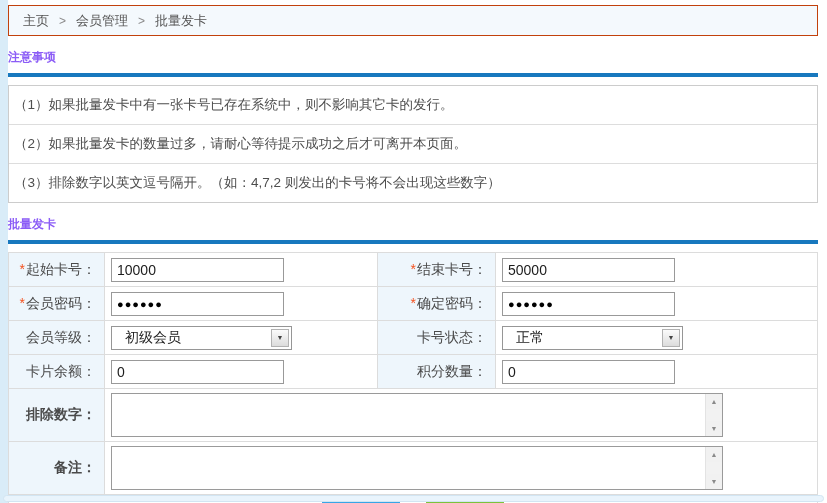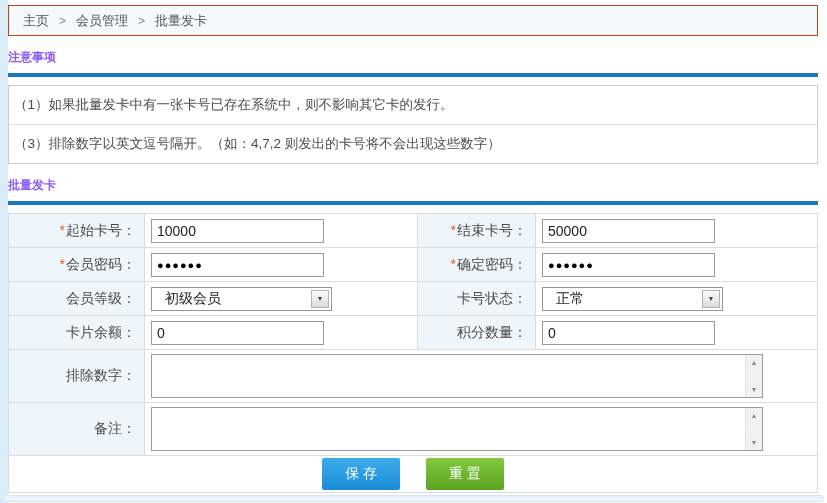--- a/index.html
+++ b/index.html
@@ -22,37 +22,37 @@
   
   .notes-box { border: 1px solid #cccccc; margin-top: 8px; background: #fff; }
   .note-row { padding: 10px 5px; font-size: 13.5px; color: #4d4d4d; border-bottom: 1px solid #dddddd; }
   .note-row:last-child { border-bottom: none; }
 
   
   table.form-table { width: 100%; border-collapse: collapse; margin-top: 8px; border: 1px solid #cccccc; }
   td { border: 1px solid #dcdcdc; font-size: 14px; height: 34px; }
   td.lbl { background: #eef6fc; text-align: right; padding-right: 8px; color: #4a4a4a; white-space: nowrap; }
   td.fld { background: #fff; padding-left: 6px; }
-  .c1 { width: 136px; } .c2 { width: 273px; } .c3 { width: 118px; }
+  .c1 { width: 96px; } .c2 { width: 273px; } .c3 { width: 118px; }
   .req { color: #f4511e; margin-right: 1px; }
 
   input.txt { width: 173px; height: 24px; border: 1px solid #999; padding: 0 5px; font-size: 14px;
               color: #1c1c1c; background: #fff; font-family: inherit; outline: none; }
   input.pwd { font-size: 11px; letter-spacing: 1px; font-weight: bold; color: #000; }
 
   
   .sel { width: 181px; height: 24px; border: 1px solid #969696; background: #fff;
          display: inline-flex; align-items: center; vertical-align: middle; cursor: pointer; }
   .sel-text { flex: 1; padding-left: 5px; font-size: 14px; color: #1c1c1c; margin-left: 8px; }
   .sel-btn { width: 18px; height: 18px; margin: 2px; border: 1px solid #b2b2b2;
              background: linear-gradient(#fbfbfb, #dcdcdc); display: flex;
              align-items: center; justify-content: center; font-size: 7px; color: #444; }
 
   
-  .ta-row { height: 52px; }
+  .ta-row { height: 52px; font-weight: bold; }
   .ta { width: 612px; height: 44px; border: 1px solid #9a9a9a; background: #fff;
         display: flex; margin: 3px 0; }
   .ta-body { flex: 1; }
   .ta-scroll { width: 17px; background: #f2f2f2; border-left: 1px solid #e3e3e3;
                display: flex; flex-direction: column; justify-content: space-between; }
   .ta-arrow { height: 15px; display: flex; align-items: center; justify-content: center;
               font-size: 7px; color: #8a8a8a; background: #f1f1f1; cursor: pointer; }
 
   
   td.btn-row { text-align: center; height: 37px; }
@@ -78,20 +78,21 @@
       <span class="crumb-sep">&gt;</span>
       <span class="crumb">会员管理</span>
       <span class="crumb-sep">&gt;</span>
       <span class="crumb">批量发卡</span>
     </div>
 
     <div class="section-title">注意事项</div>
     <div class="blue-bar"></div>
     <div class="notes-box">
       <div class="note-row">（1）如果批量发卡中有一张卡号已存在系统中，则不影响其它卡的发行。</div>
+      <div class="note-row">（2）如果批量发卡的数量过多，请耐心等待提示成功之后才可离开本页面。</div>
       <div class="note-row">（3）排除数字以英文逗号隔开。（如：4,7,2 则发出的卡号将不会出现这些数字）</div>
     </div>
 
     <div class="section-title">批量发卡</div>
     <div class="blue-bar"></div>
 
     <table class="form-table">
       <tbody>
           <tr>
         <td class="lbl c1">

